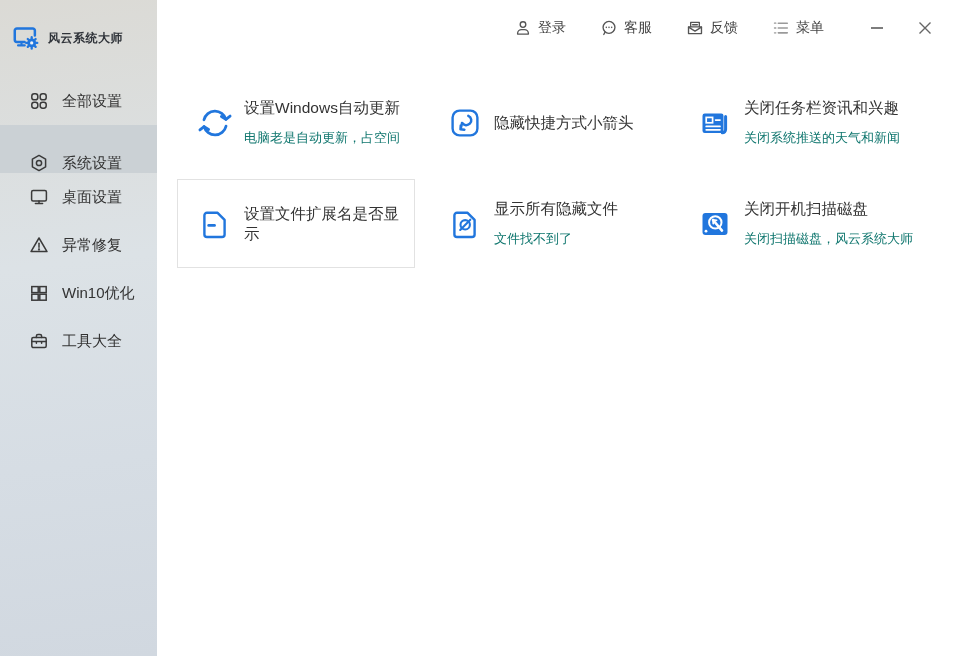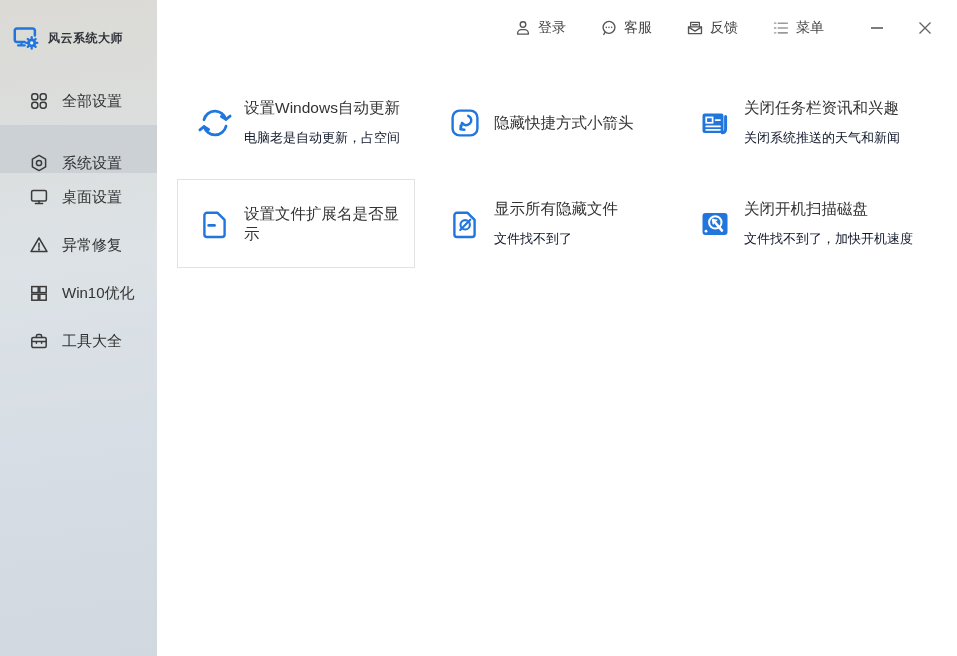--- a/index.html
+++ b/index.html
@@ -38,21 +38,21 @@
     display:grid; grid-template-columns:repeat(3,238px);
     column-gap:21px; row-gap:25px; padding:22px 0 0 20px;gap:12px;
   }
   .card {
     height:89px; display:flex; align-items:center; gap:11px; padding-left:19px;
     background:#fff; border:1px solid transparent; cursor:pointer;
   }
   .card.highlighted { border-color:#e2e2e2; }
   .card-icon { flex:0 0 auto; }
   .card-title { font-size:15.5px; color:#333; line-height:1.25; }
-  .card-sub { font-size:13px; color:#0f172a; margin-top:12px; }
+  .card-sub { font-size:13px; color:#0f766e; margin-top:12px; }
 </style>
 </head>
 <body>
 
 <div class="window">
 
   <aside class="sidebar">
     <div class="logo">
       <svg width="27" height="25" viewBox="0 0 28 26">
         <path d="M22.7 10 V4.8 a2.2 2.2 0 0 0 -2.2 -2.2 H4 A2.2 2.2 0 0 0 1.8 4.8 v9.6 A2.2 2.2 0 0 0 4 16.6 h8" fill="none" stroke="#2176dd" stroke-width="2.6" stroke-linecap="round"></path>
@@ -235,19 +235,19 @@
       <div class="card">
         <svg class="card-icon" width="36" height="36" viewBox="0 0 36 36">
           <rect x="5.5" y="7" width="25" height="22" rx="3" fill="#2176dd"></rect>
           <circle cx="18.3" cy="16.4" r="6.2" fill="none" stroke="#fff" stroke-width="2"></circle>
           <path d="M16 14 L25 24.6" stroke="#fff" stroke-width="2.6" stroke-linecap="round"></path>
           <path d="M16 14 l0.3 3.6 M16 14 l3.6 0.3" stroke="#fff" stroke-width="1.8" stroke-linecap="round"></path>
           <circle cx="9" cy="25.2" r="1.4" fill="#fff"></circle>
         </svg>
         <div class="card-text">
           <div class="card-title">关闭开机扫描磁盘</div>
-          <div class="card-sub">文件找不到了，加快开机速度</div>
+          <div class="card-sub">关闭扫描磁盘，风云系统大师</div>
         </div>
       </div>
 
     </div>
   </main>
 </div>
 
 </body></html>

